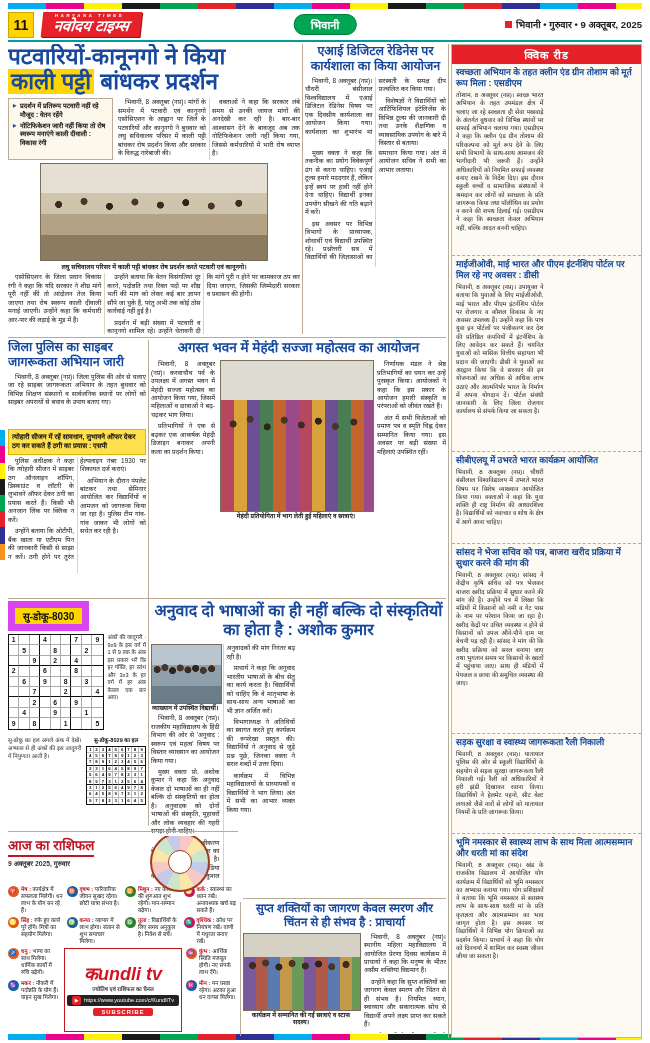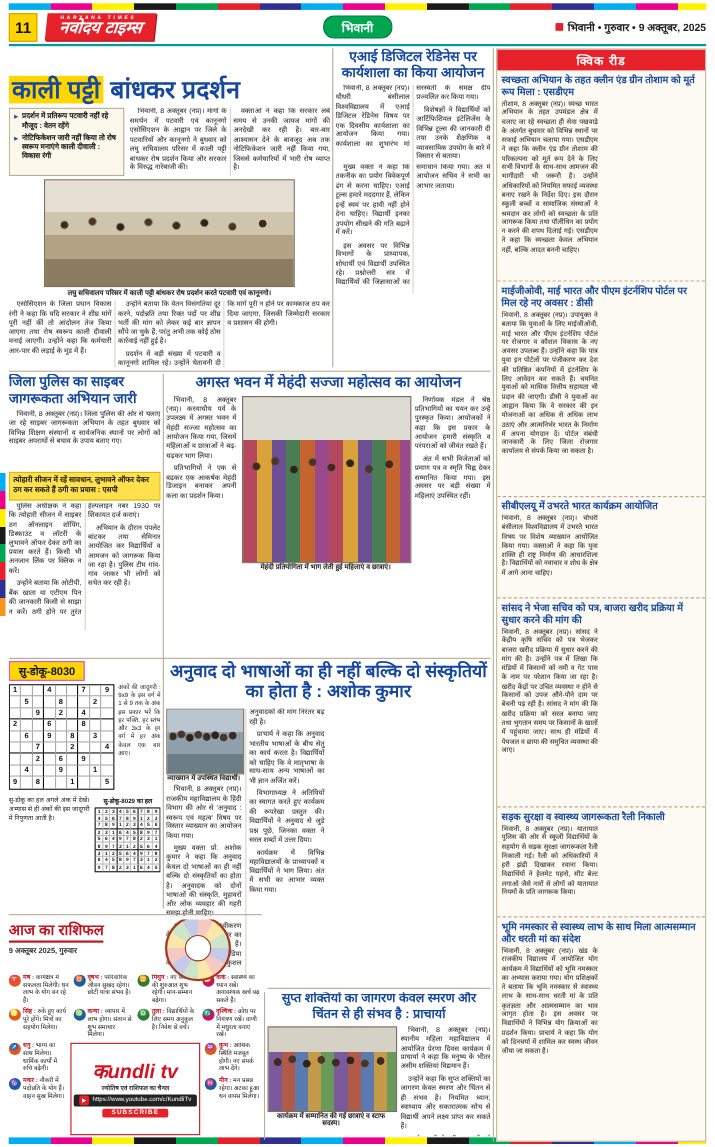--- a/index.html
+++ b/index.html
@@ -93,21 +93,21 @@
   .mehndi-fig .photo{width:100%;height:150px;}
   .mehndi-row .colR{flex:1;height:100%;}
   
   #translation{left:151px;top:601px;width:295px;height:294px;}
   #translation h2{margin:0 0 5px;color:#16489e;font-size:16px;line-height:1.2;font-weight:800;text-align:center;}
   #translation .body-text{height:244px;}
   .inphoto{break-inside:avoid;margin:0 0 2px;}
   .inphoto .photo{width:100%;height:58px;}
   
   #sudoku{left:8px;top:601px;width:138px;height:226px;}
-  .su-title{font-size:10px;font-weight:800;background:#ffd600;display:inline-block;padding:1px 8px;margin-bottom:3px;border:1px solid #d946ef;}
+  .su-title{font-size:10px;font-weight:800;background:#ffd600;display:inline-block;padding:1px 8px;margin-bottom:3px;border:7px solid #d946ef;}
   .su-row1{display:flex;gap:4px;}
   .su-grid{display:grid;grid-template-columns:repeat(9,10.4px);grid-auto-rows:10.4px;border:1.6px solid #111;background:#fff;width:max-content;flex:none;}
   .su-cell{border-right:1px solid #aaa;border-bottom:1px solid #aaa;font-size:6.8px;font-weight:bold;
     display:flex;align-items:center;justify-content:center;color:#111;}
   .su-cell:nth-of-type(3n){border-right:1.6px solid #111;}
   .su-cell:nth-of-type(9n){border-right:none;}
   .su-cell:nth-of-type(n+19):nth-of-type(-n+27),.su-cell:nth-of-type(n+46):nth-of-type(-n+54){border-bottom:1.6px solid #111;}
   .su-cell:nth-of-type(n+73){border-bottom:none;}
   .su-instr{font-size:5.6px;line-height:1.35;text-align:justify;color:#222;}
   .su-row2{display:flex;gap:5px;margin-top:6px;align-items:flex-start;}
@@ -171,21 +171,21 @@
     <div class="brand">
       <span class="brand-top">HARYANA TIMES</span>
       <span class="brand-name">नवोदय टाइम्स</span>
     </div>
     <div class="edition">भिवानी</div>
     <div class="dateline">भिवानी • गुरुवार • 9 अक्तूबर, 2025</div>
   </div>
   <div class="hdr-rule"></div>
 
   <div class="sec" id="lead">
-    <h1><br>
+    <h1><span>पटवारियों-कानूनगो ने किया</span><br>
       <span class="hl">काली पट्टी</span><span> बांधकर प्रदर्शन</span></h1>
     <div class="lead-band1">
       <div class="bullets">
 
       <div>प्रदर्शन में प्रतिरूप पटवारी नहीं रहे मौजूद : वेतन रहेंगे</div>
           <div>नोटिफिकेशन जारी नहीं किया तो रोष स्वरूप मनाएंगे काली दीवाली : विकास रंगी</div>
         </div>
       <div class="body-text cols-2">
           <p>भिवानी, 8 अक्तूबर (नप्र)। मांगों के समर्थन में पटवारी एवं कानूनगो एसोसिएशन के आह्वान पर जिले के पटवारियों और कानूनगो ने बुधवार को लघु सचिवालय परिसर में काली पट्टी बांधकर रोष प्रदर्शन किया और सरकार के विरुद्ध नारेबाजी की।</p>
           <p>वक्ताओं ने कहा कि सरकार लंबे समय से उनकी जायज मांगों की अनदेखी कर रही है। बार-बार आश्वासन देने के बावजूद अब तक नोटिफिकेशन जारी नहीं किया गया, जिससे कर्मचारियों में भारी रोष व्याप्त है।</p>

